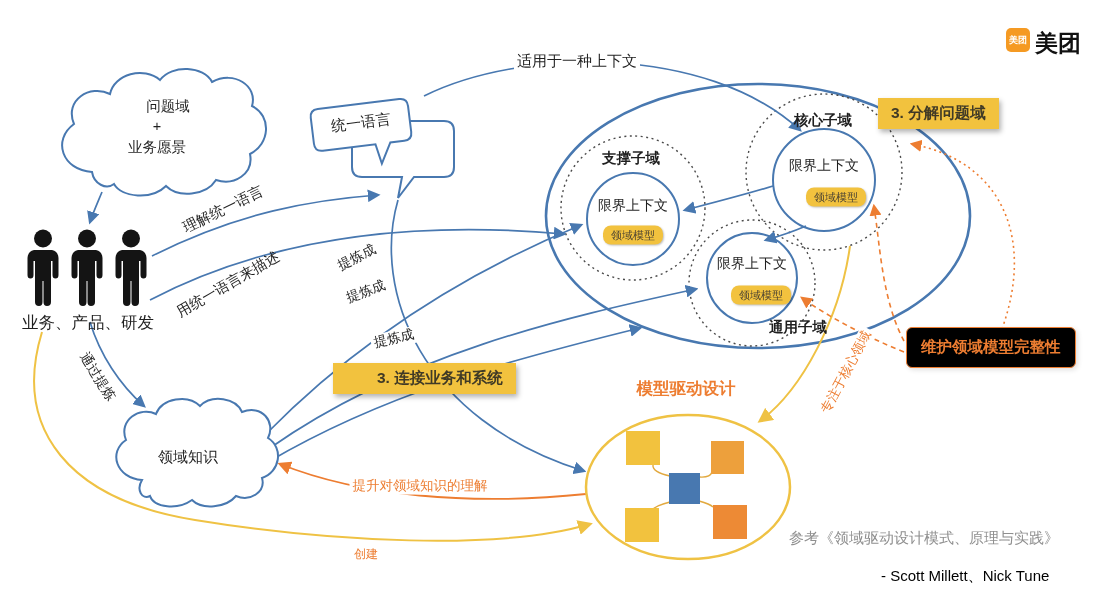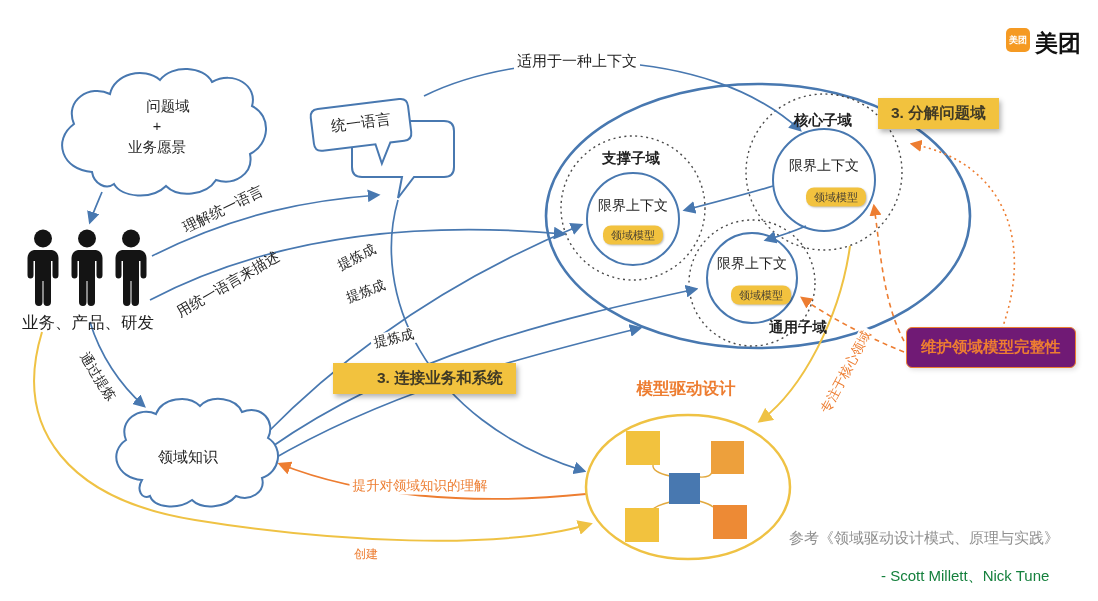--- a/index.html
+++ b/index.html
@@ -12,33 +12,33 @@
   .title{position:absolute;left:12px;top:14px;font-size:30px;font-weight:700;letter-spacing:1px;color:#171717;}
   .badge-step{
     position:absolute;background:#F2C23E;color:#403a26;font-weight:700;font-size:15.5px;
     padding:5px 13px;box-shadow:2px 3px 5px rgba(0,0,0,0.3);white-space:nowrap;
   }
   .badge-model{
     position:absolute;transform:translate(-50%,-50%);background:#F2C23E;color:#4a4232;
     font-size:11px;padding:2px 8px;border-radius:8px;box-shadow:1px 1px 2px rgba(0,0,0,0.25);white-space:nowrap;
   }
   .maintain{
-    position:absolute;left:906px;top:327px;border:1.5px solid #ED7D31;border-radius:6px;background:#701a75;
+    position:absolute;left:906px;top:327px;border:1.5px solid #ED7D31;border-radius:6px;background:#000000;
     color:#ED7D31;font-weight:700;font-size:15.5px;padding:9px 14px;box-shadow:2px 2px 5px rgba(0,0,0,0.12);white-space:nowrap;
   }
   .bold{font-weight:700;text-align:right;}
   .orange{color:#ED7D31;}
   .bgw{background:#fff;padding:0 3px;}
   .logo-badge{
     position:absolute;left:1006px;top:28px;width:24px;height:24px;background:#F59A23;border-radius:5px;
     color:#fff;font-size:9px;font-weight:700;display:flex;align-items:center;justify-content:center;
   }
   .logo-brand{position:absolute;left:1035px;top:28px;font-size:23px;font-weight:700;color:#111;}
   .ref1{position:absolute;left:789px;top:529px;font-size:15px;color:#8F8F8F;}
-  .ref2{position:absolute;left:881px;top:567px;font-size:15px;color:#15803d;}
+  .ref2{position:absolute;left:881px;top:567px;font-size:15px;color:#000000;}
 </style>
 </head>
 <body>
 
 <div class="canvas">
 
   <svg width="1098" height="601" viewBox="0 0 1098 601">
     <defs>
       <marker id="mb" viewBox="0 0 10 10" refX="8" refY="5" markerWidth="7.5" markerHeight="7.5" orient="auto">
         <path d="M0,0 L10,5 L0,10 z" fill="#4878B0"></path>

